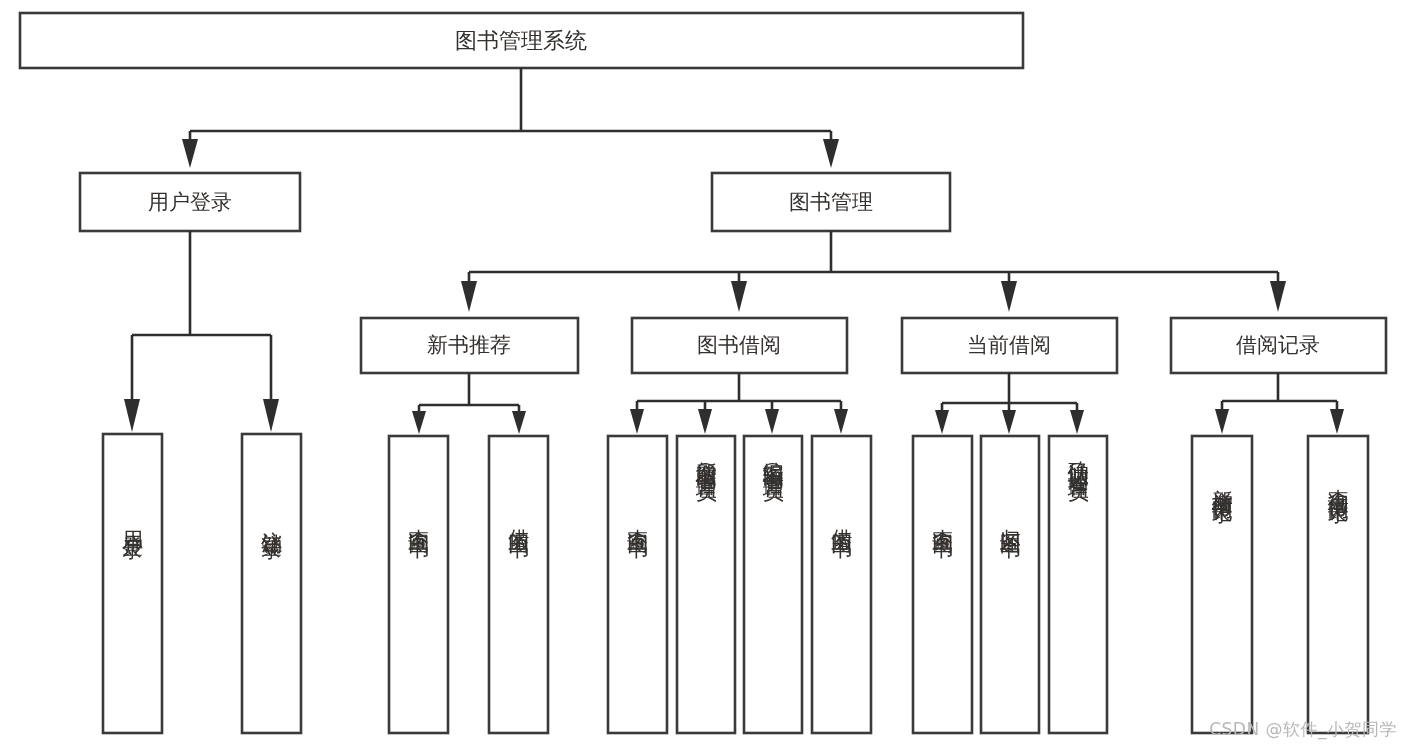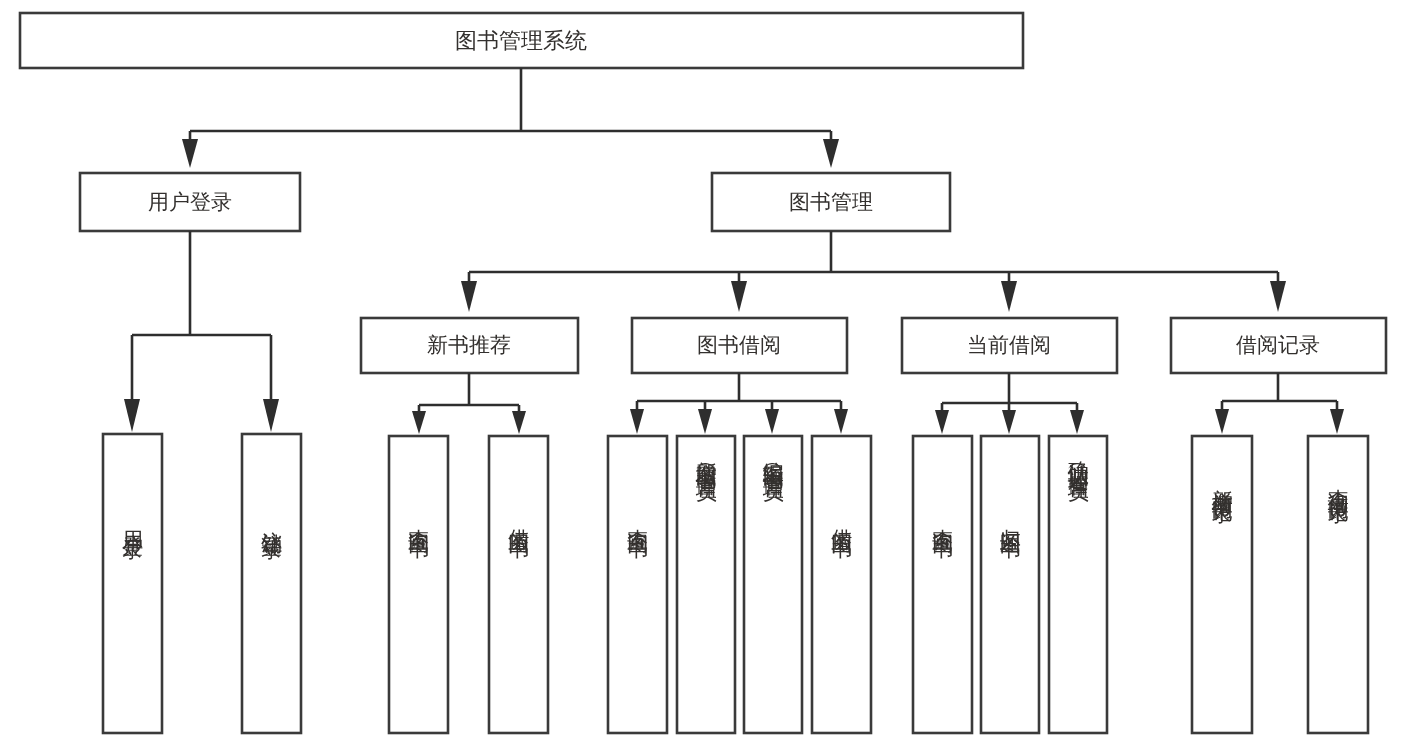--- a/index.html
+++ b/index.html
@@ -255,14 +255,15 @@
     <span class="vlabel">确认归还（管理员）</span>
   </div>
 
   <div class="vlabel-wrap" style="left:1192px; top:436px; width:60px; height:297px; padding-top:36px;">
     <span class="vlabel">新增借阅记录</span>
   </div>
   <div class="vlabel-wrap" style="left:1308px; top:436px; width:60px; height:297px; padding-top:36px;">
     <span class="vlabel">查询借阅记录</span>
   </div>
 
+  <div class="watermark">CSDN @软件_小贺同学</div>
 
 </div>
 
 </body></html>

